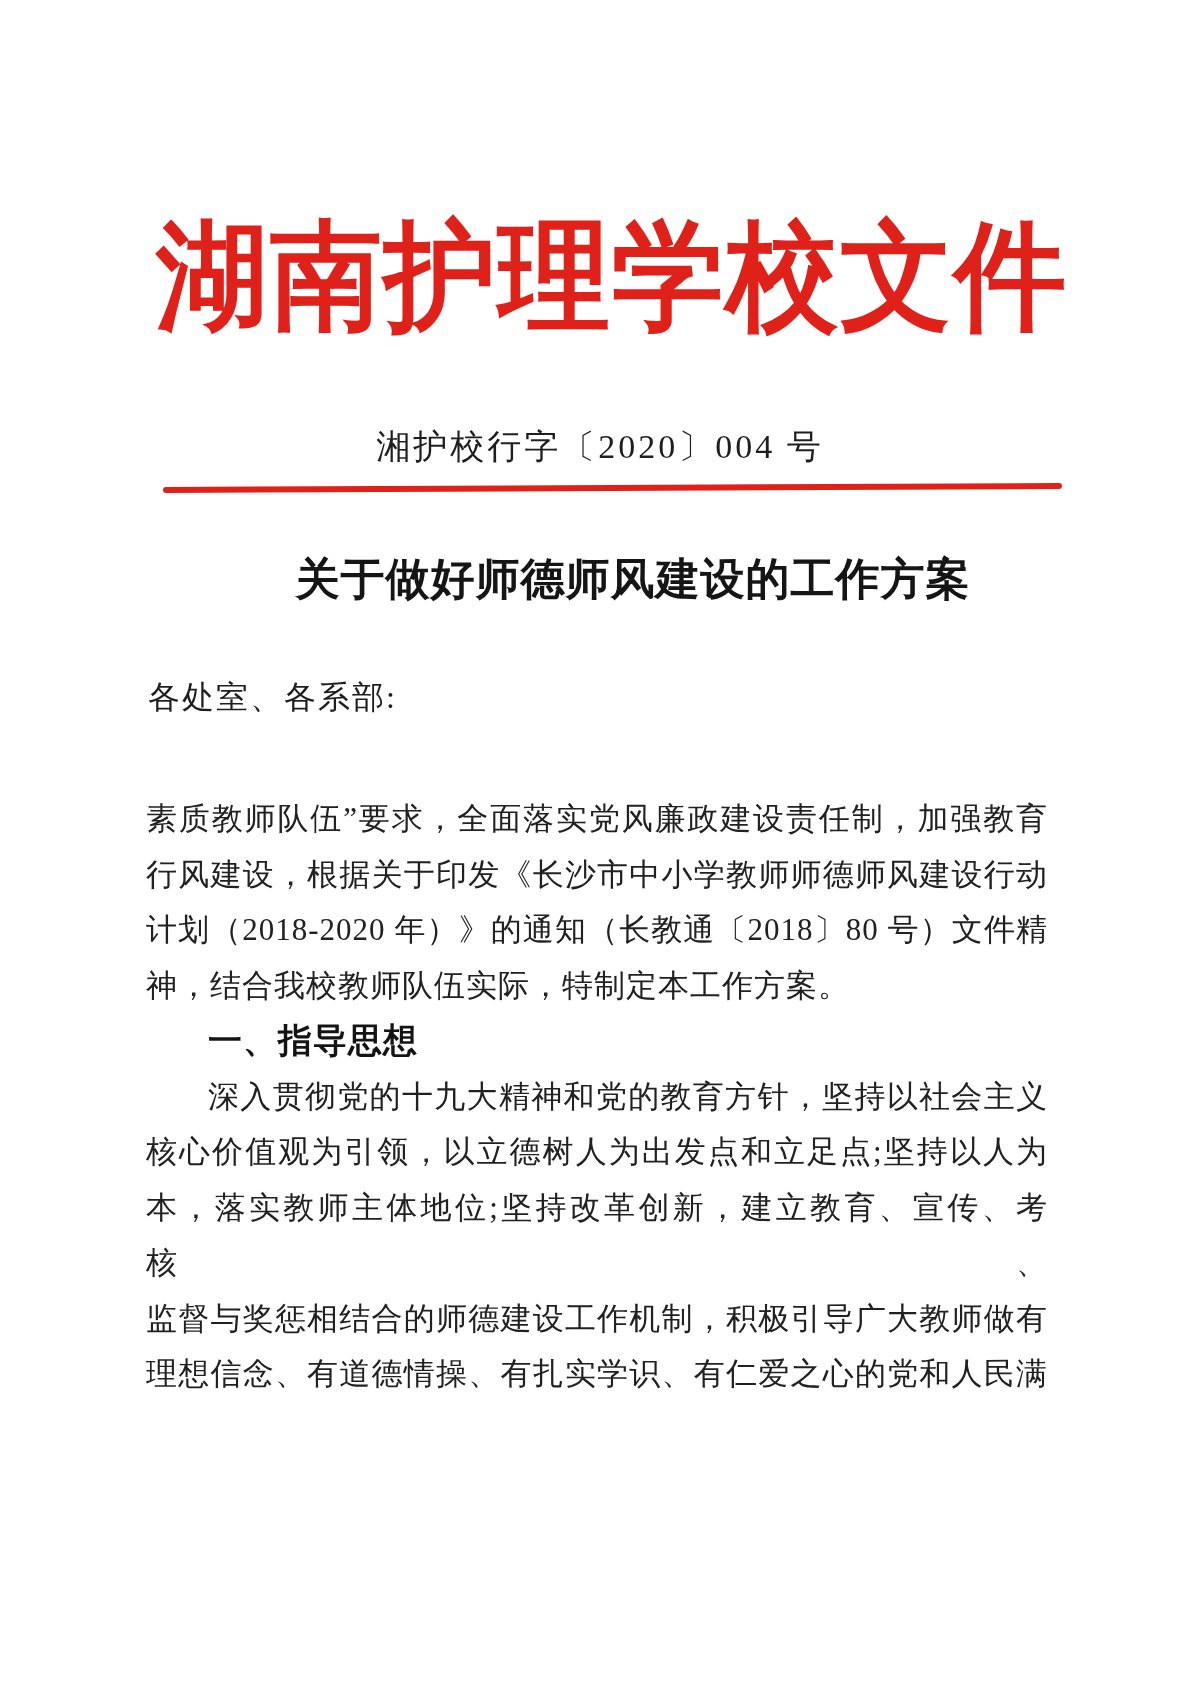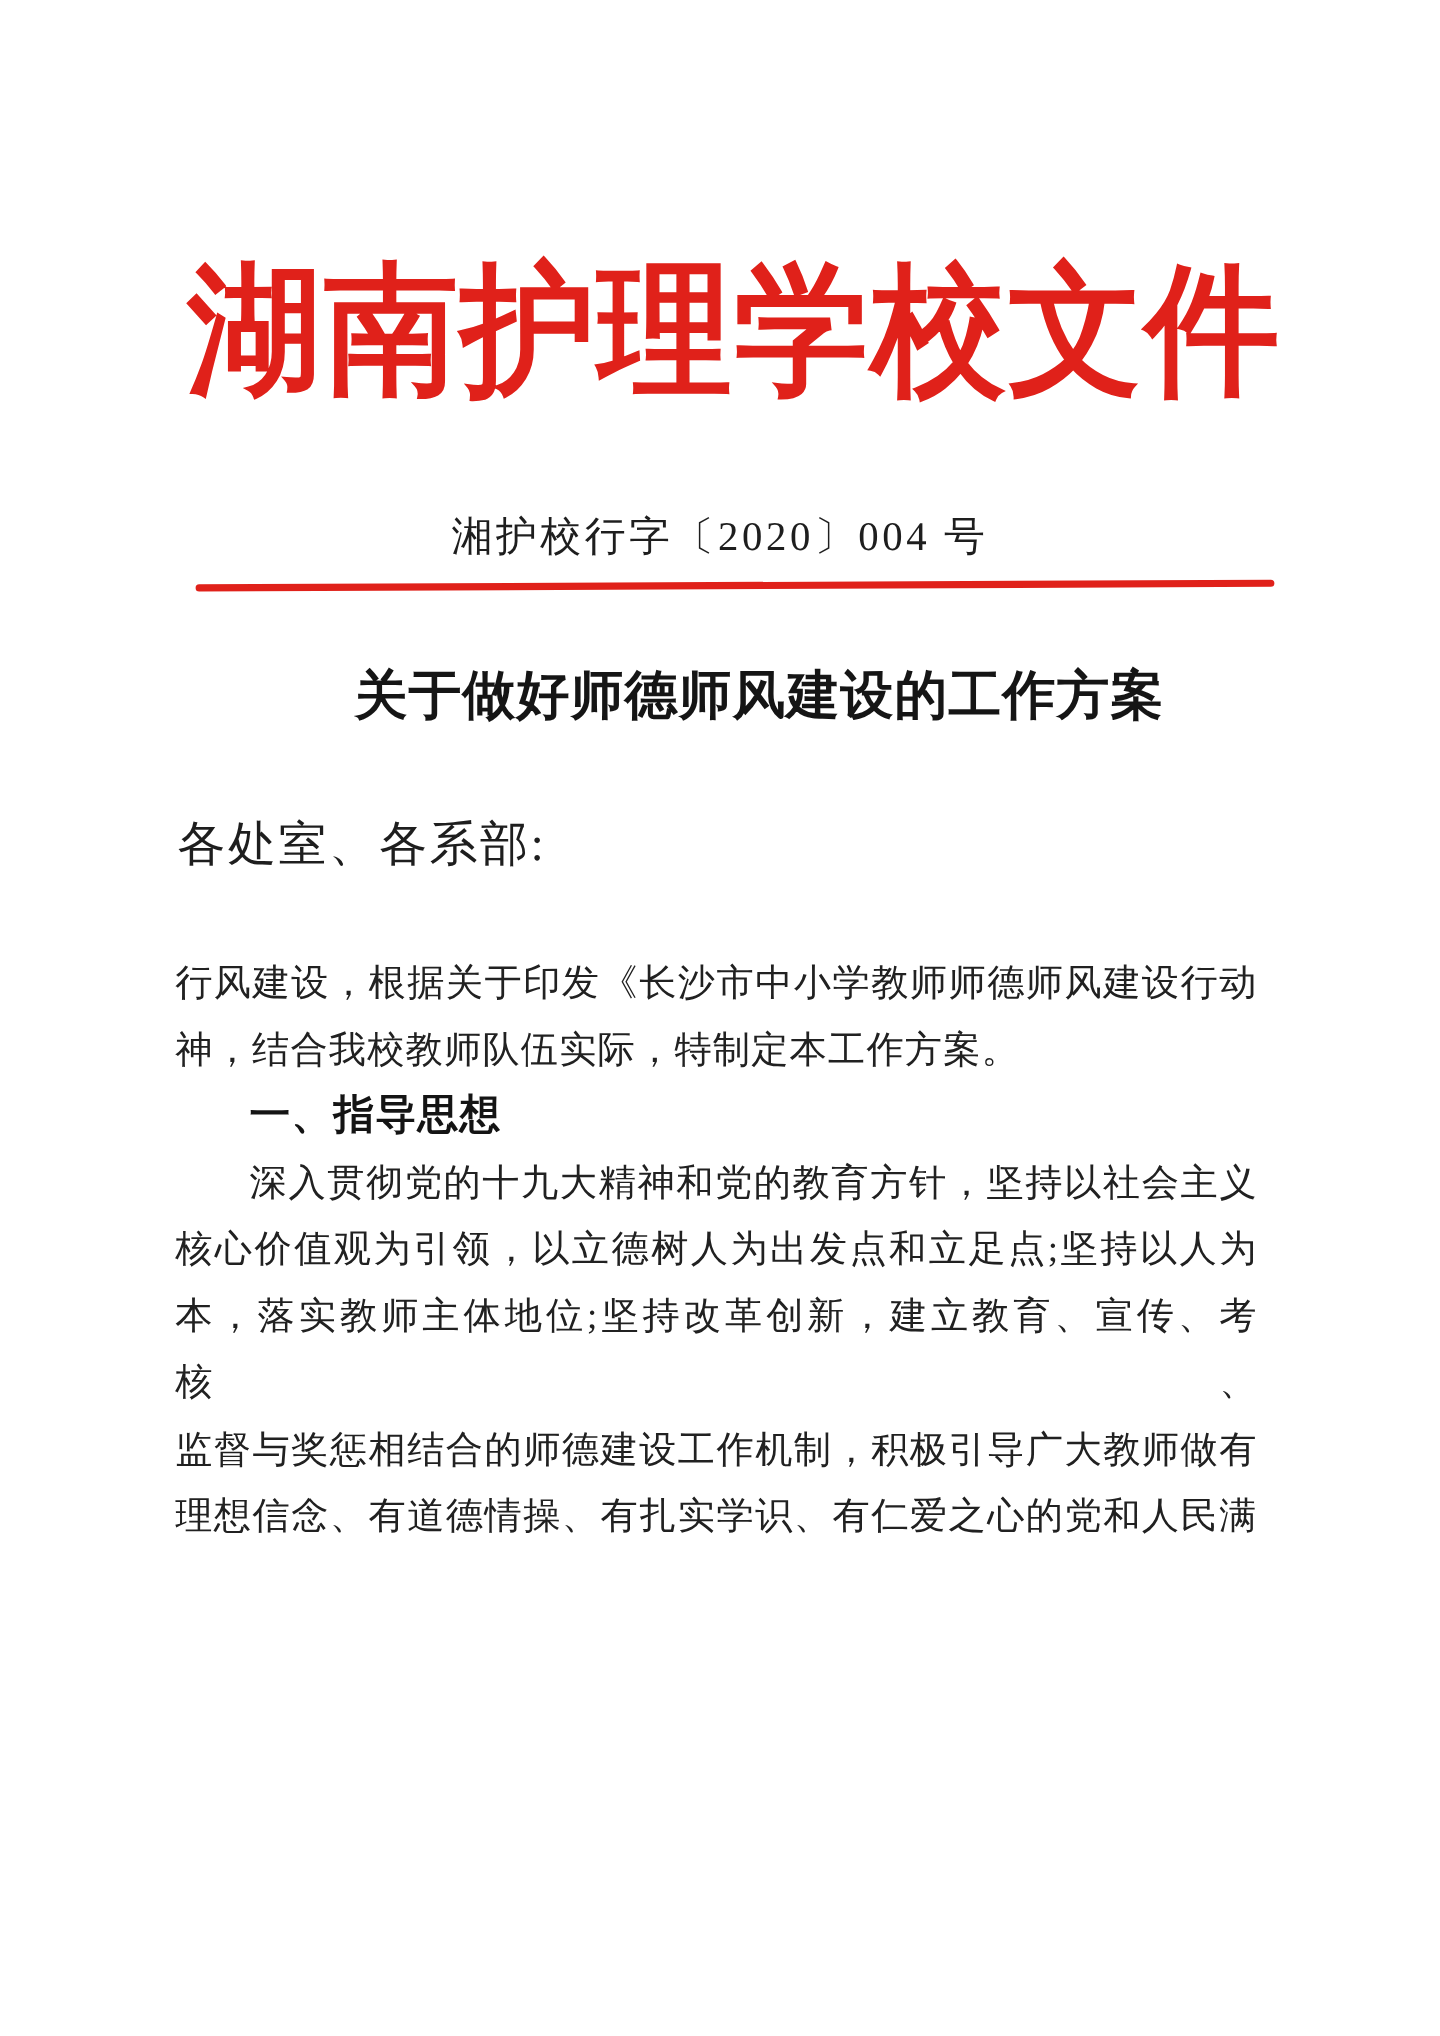--- a/index.html
+++ b/index.html
@@ -72,21 +72,21 @@
     letter-spacing: 1px;
     color: #151515;
     white-space: nowrap;
   }
 
   
   .salutation {
     position: absolute;
     top: 676px;
     left: 148px;
-    font-size: 40px;
+    font-size: 32px;
     letter-spacing: 2px;
     color: #1e1e1e;
   }
 
   
   .body-text {
     position: absolute;
     top: 791px;
     left: 146px;
     width: 902px;
@@ -136,21 +136,23 @@
 
   <div class="doc-number">湘护校行字〔2020〕004 号</div>
 
   <div class="red-line" style="background: rgb(224, 33, 26);"></div>
 
   <div class="doc-title">关于做好师德师风建设的工作方案</div>
 
   <div class="salutation">各处室、各系部:</div>
 
   <div class="body-text">
+      <div class="line">素质教师队伍”要求，全面落实党风廉政建设责任制，加强教育</div>
       <div class="line">行风建设，根据关于印发《长沙市中小学教师师德师风建设行动</div>
+      <div class="line">计划（2018-2020 年）》的通知（长教通〔2018〕80 号）文件精</div>
       <div class="line last">神，结合我校教师队伍实际，特制定本工作方案。</div>
       <div class="line heading last">一、指导思想</div>
       <div class="line indent">深入贯彻党的十九大精神和党的教育方针，坚持以社会主义</div>
       <div class="line">核心价值观为引领，以立德树人为出发点和立足点;坚持以人为</div>
       <div class="line">本，落实教师主体地位;坚持改革创新，建立教育、宣传、考核、</div>
       <div class="line">监督与奖惩相结合的师德建设工作机制，积极引导广大教师做有</div>
       <div class="line">理想信念、有道德情操、有扎实学识、有仁爱之心的党和人民满</div>
     </div>
 
   <div class="page-number">- 1 -</div>

